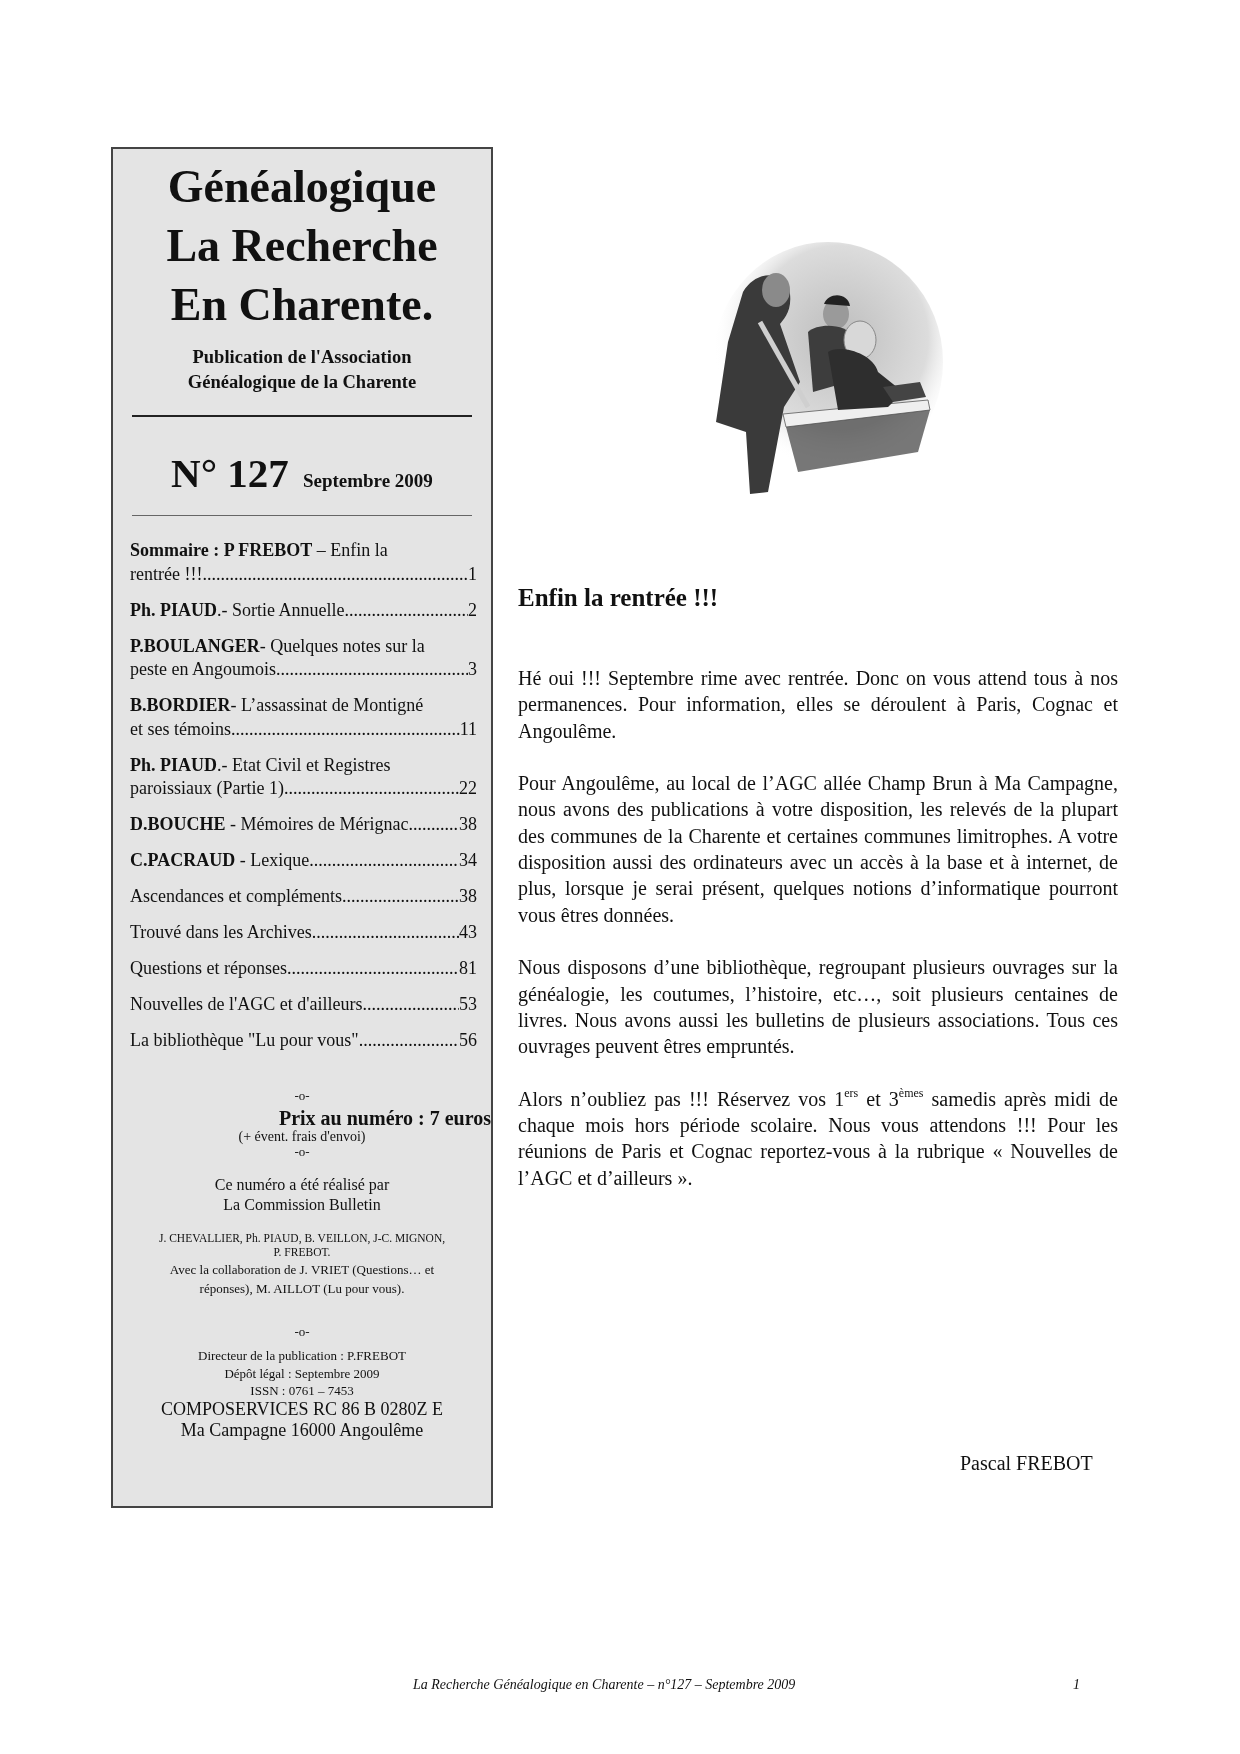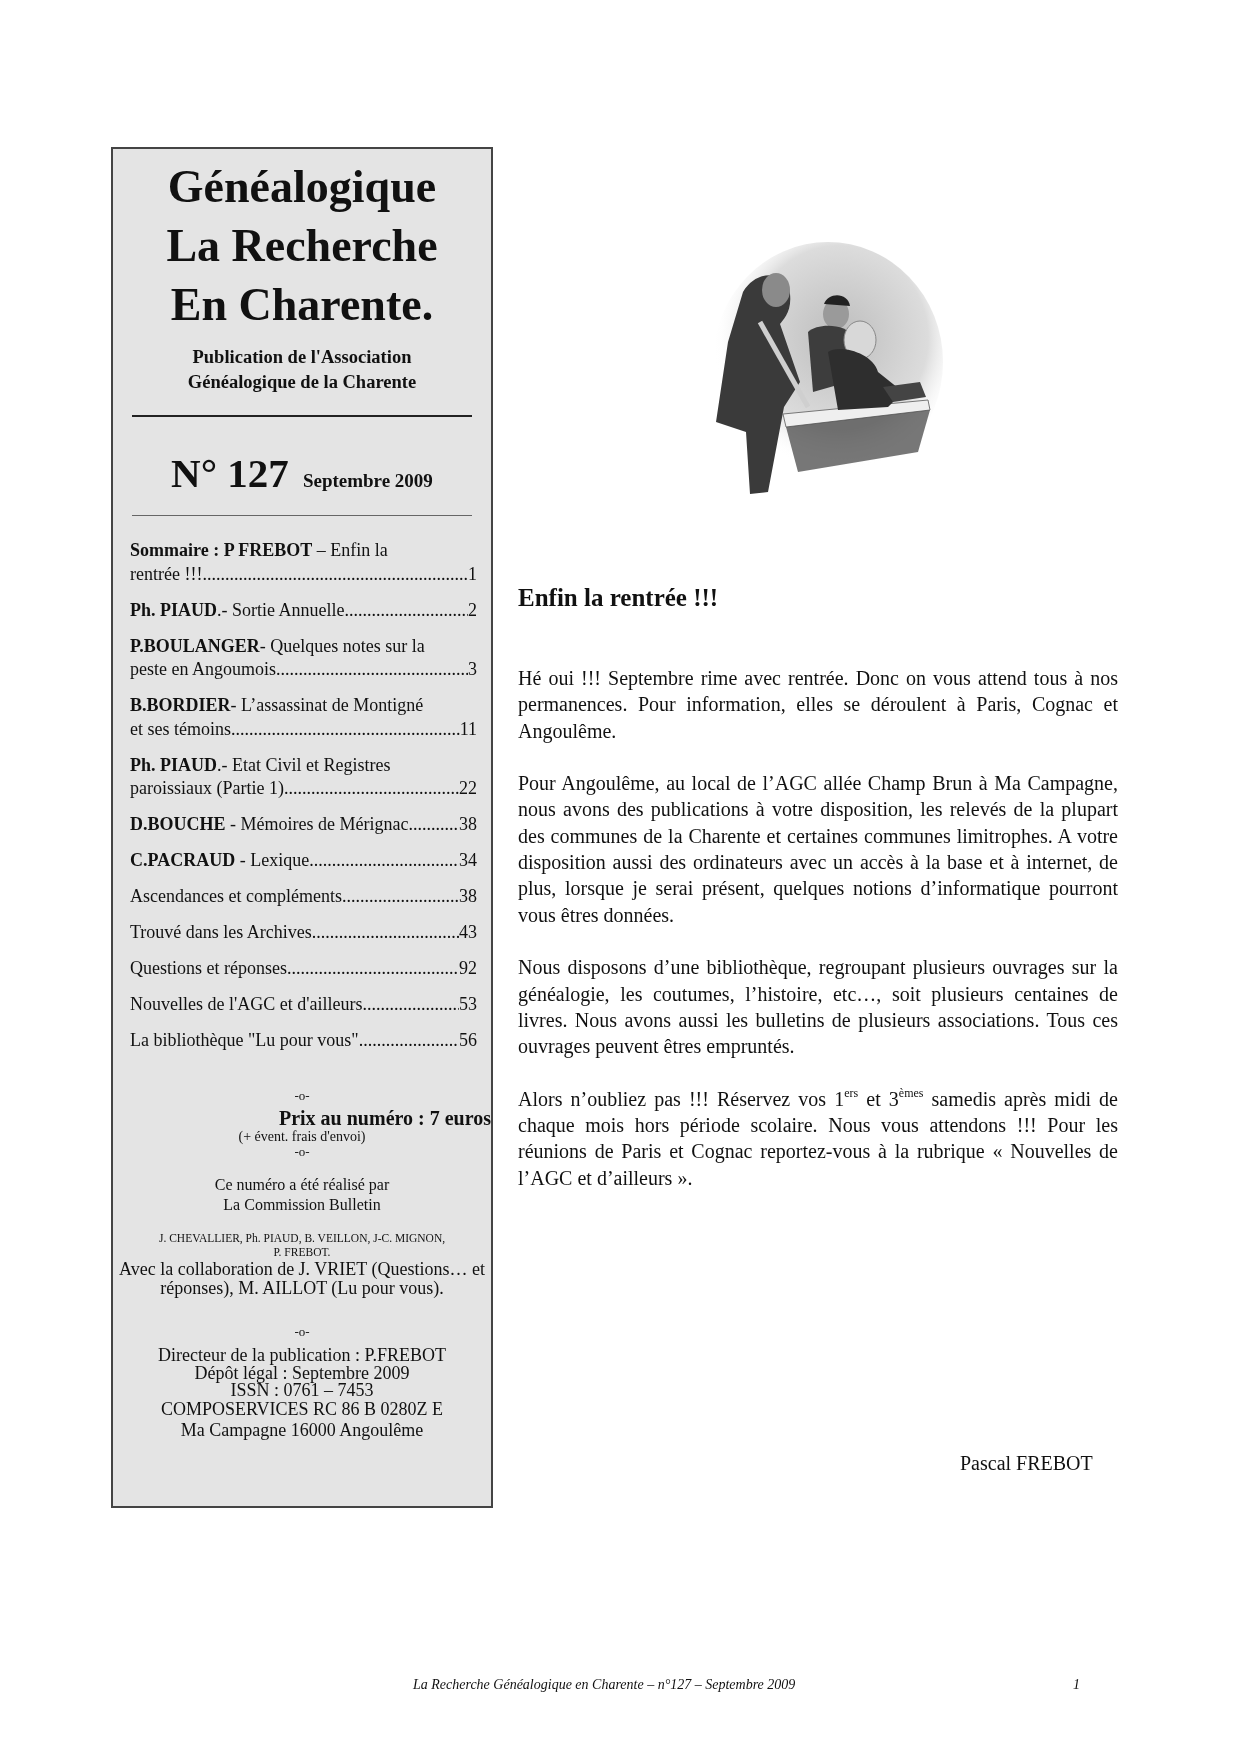--- a/index.html
+++ b/index.html
@@ -35,21 +35,21 @@
   .toc-line .dots::before { content:"......................................................................................................................................"; letter-spacing:0px; }
   .toc-line .page { flex:0 0 auto; }
   .toc b { font-weight:bold; }
 
   .center-block { position:absolute; left:0; right:0; text-align:center; }
   .sep { font-size:13px; line-height:16px; }
   .price { font-weight:bold; font-size:20px; line-height:22px; }
   .small { font-size:14px; line-height:16px; }
   .std { font-size:16px; line-height:20px; }
   .tiny { font-size:11.5px; line-height:14px; }
-  .col-mid { font-size:18px; line-height:19px; }
+  .col-mid { font-size:13px; line-height:19px; }
 
   .illustration { position:absolute; left:688px; top:232px; width:256px; height:285px; }
 
   .article { position:absolute; left:518px; top:580px; width:600px; }
   .article h2 {
     margin:0; font-size:25px; font-weight:bold; line-height:30px; position:absolute; top:3px; left:0;
   }
   .article .body {
     position:absolute; top:85px; left:0; width:600px;
     font-size:20px; line-height:26.3px; text-align:justify;
@@ -146,21 +146,21 @@
       <div class="toc-line">
           <span class="text">Trouvé dans les Archives </span>
           <span class="dots"></span>
           <span class="page">43</span>
         </div>
     </div>
     <div class="toc-item">
       <div class="toc-line">
           <span class="text">Questions et réponses </span>
           <span class="dots"></span>
-          <span class="page">92</span>
+          <span class="page">81</span>
         </div>
     </div>
     <div class="toc-item">
       <div class="toc-line">
           <span class="text">Nouvelles de l'AGC et d'ailleurs</span>
           <span class="dots"></span>
           <span class="page">53</span>
         </div>
     </div>
     <div class="toc-item">

